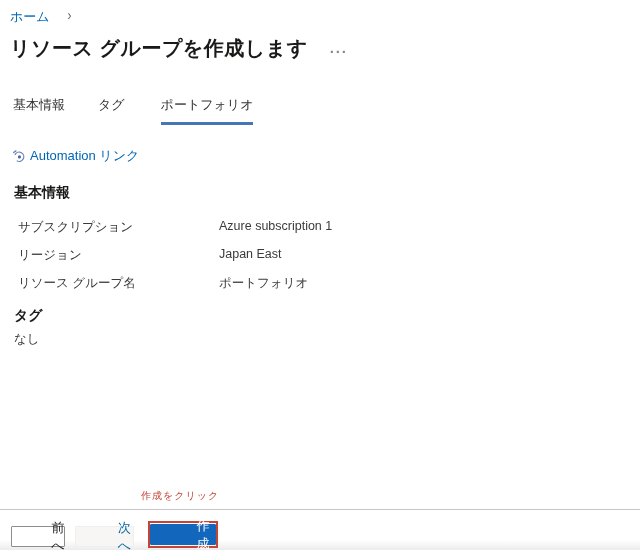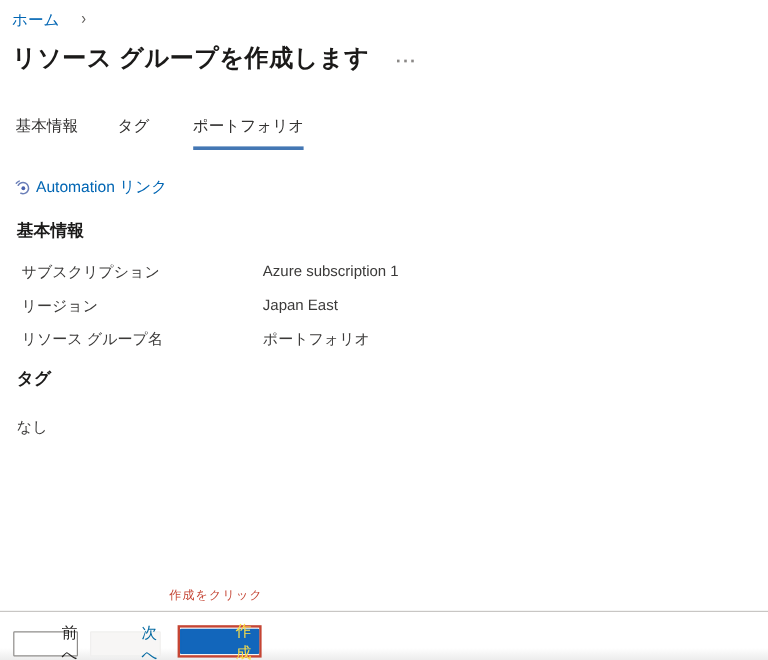--- a/index.html
+++ b/index.html
@@ -39,21 +39,21 @@
   .automation svg { display: block; }
 
   
   .section-heading { font-size: 14px; font-weight: 700; color: #1b1a19; }
   .heading-basics { margin-top: 19px; margin-left: 4px; }
   .heading-tags   { margin-top: 15px; margin-left: 4px; }
   .fields { margin-top: 17px; }
   .field-row { display: flex; margin-bottom: 11px; }
   .field-label { width: 209px; padding-left: 8px; color: #3b3a39; font-size: 12.5px; }
   .field-value { color: #3b3a39; font-size: 12.5px; }
-  .tags-value { margin-top: 23px; margin-left: 4px; font-size: 12.5px; color: #3b3a39; }
+  .tags-value { margin-top: 6px; margin-left: 4px; font-size: 12.5px; color: #3b3a39; }
 
   
   .annotation-text {
     position: absolute; left: 141px; top: 489px;
     color: var(--annotation-red, #cc4b38); font-size: 10px; font-weight: 400;
     letter-spacing: 1px; white-space: nowrap;
   }
 
   
   .footer-divider { position: absolute; left: 0; top: 509px; width: 640px; height: 1px;
@@ -64,21 +64,21 @@
          font-family: inherit; display: inline-flex; align-items: center; justify-content: center; padding-left: 40px; }
   .btn-prev { position: absolute; left: 11px; top: 16px; width: 54px;
               background: #ffffff; border: 1px solid #8f8d8b; color: #201f1e; border-radius: 1px; }
   .btn-next { position: absolute; left: 75px; top: 16px; width: 59px;
               background: #f7f6f5; border: 1px solid #f0efee; color: #0369a1; cursor: default;
               border-radius: 1px; }
   .create-highlight { position: absolute; left: 148px; top: 11px; width: 70px; height: 27px;
                       border: 2px solid var(--annotation-red, #c54534); display: flex;
                       align-items: center; justify-content: center; }
   .btn-create { width: 84px; background: var(--primary-button, #1266bb);
-                border: 1px solid var(--primary-button, #1266bb); color: #fde047; border-radius: 1px; }
+                border: 1px solid var(--primary-button, #1266bb); color: #ffffff; border-radius: 1px; }
 </style>
 </head>
 <body>
 
 <div class="page">
 
   <div class="breadcrumb">
     <a>ホーム</a>
     <span class="crumb-sep">›</span>
   </div>

